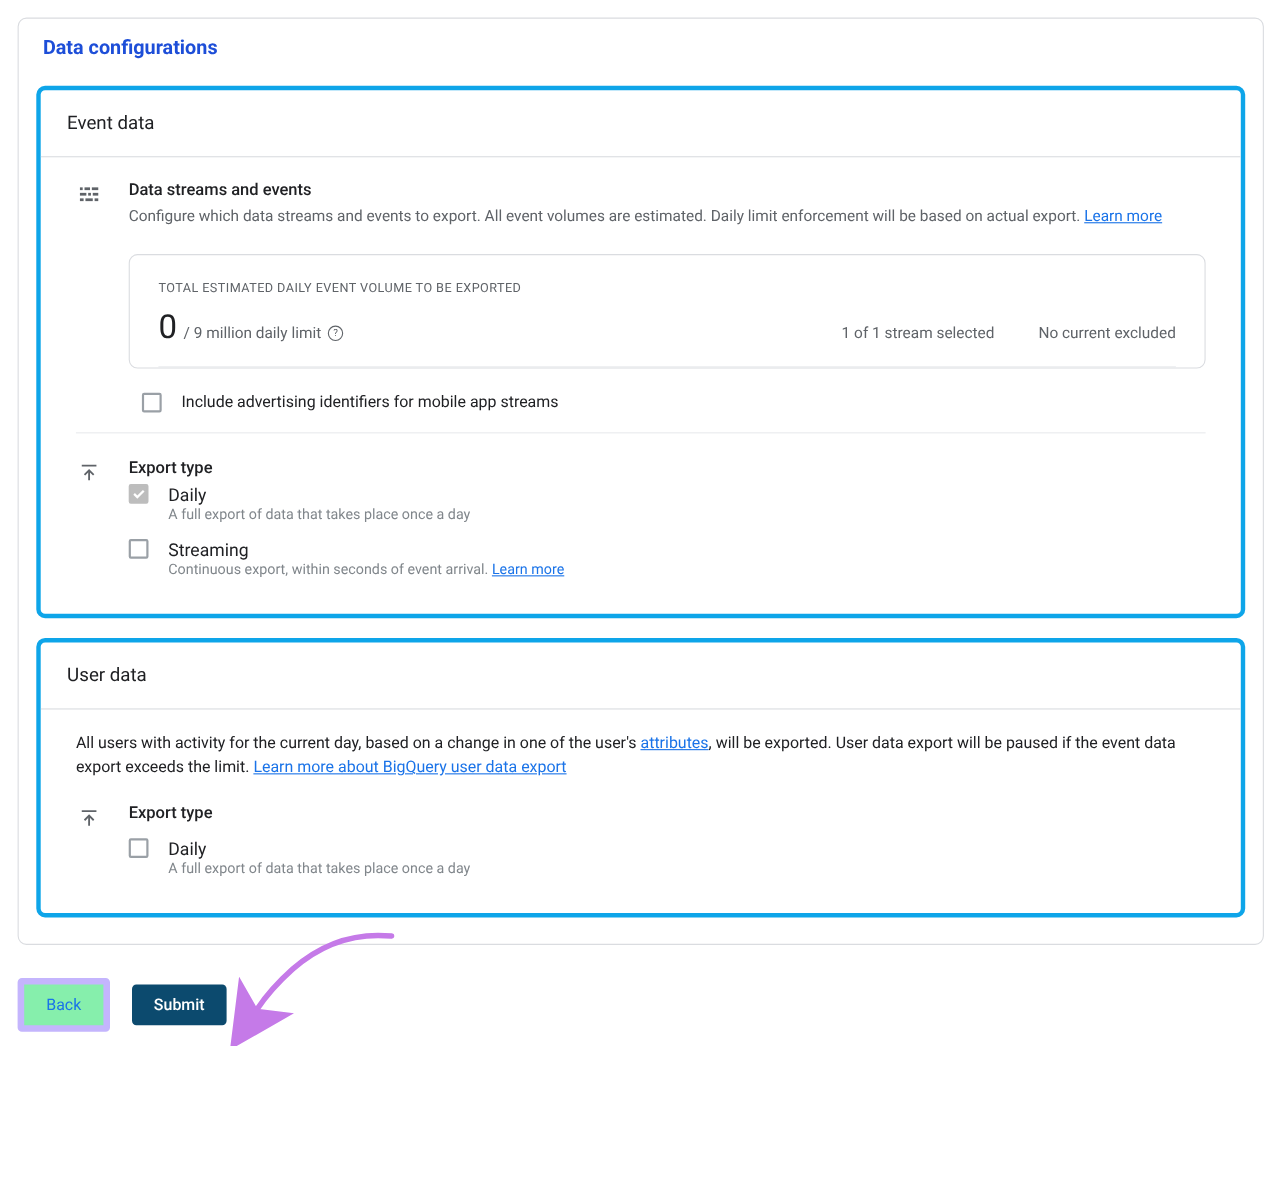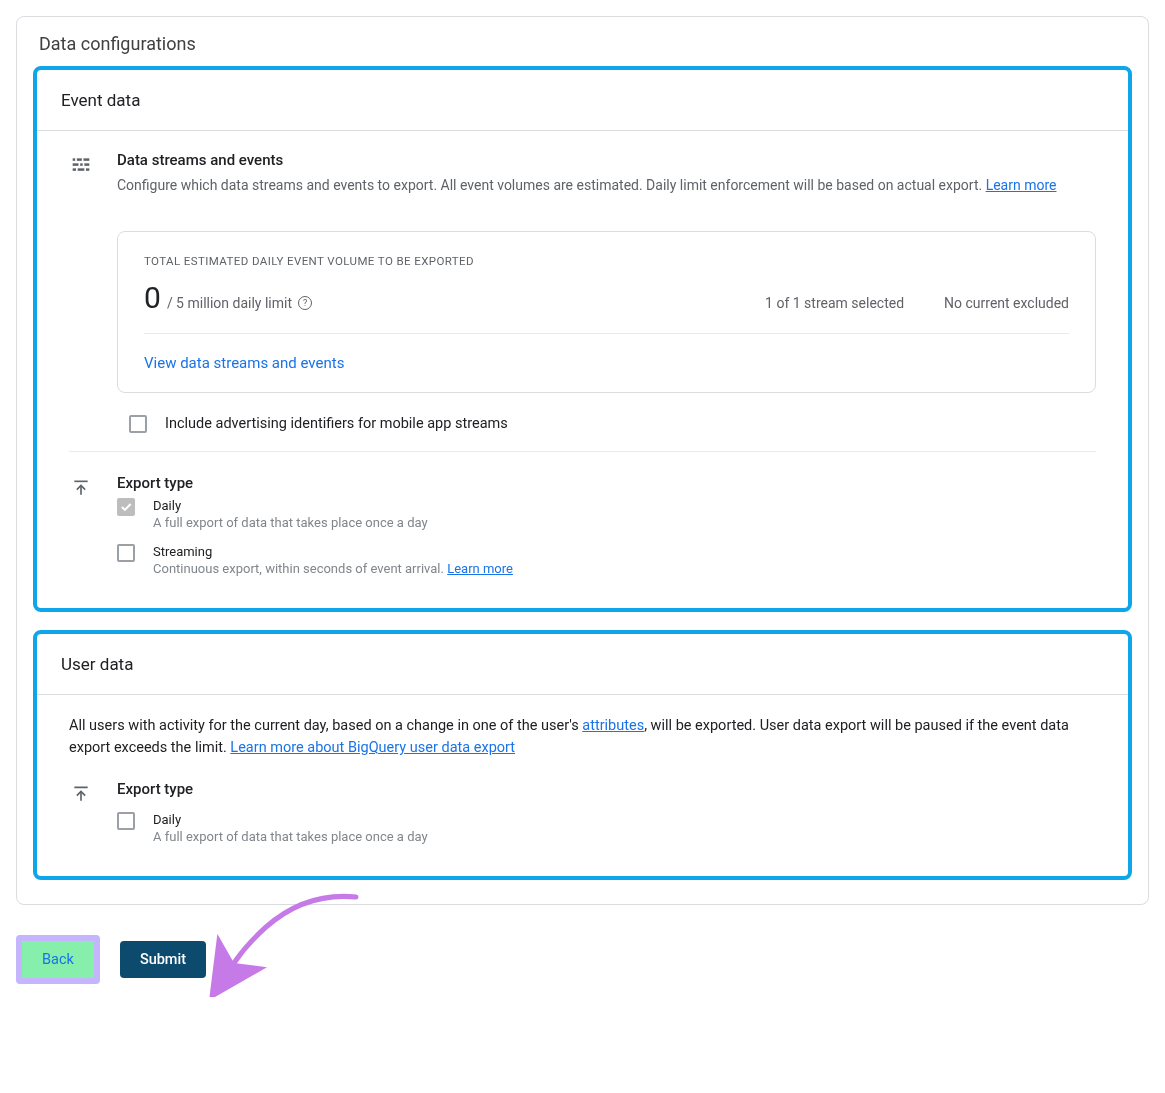--- a/index.html
+++ b/index.html
@@ -11,23 +11,23 @@
       color: #202124;
       width: 1165px;
     }
     .outer-card {
       border: 1px solid #dadce0;
       border-radius: 8px;
       padding: 16px 16px 6px 16px;
     }
     .page-title {
       font-size: 18px;
-      font-weight: 400;
-      color: #404040;
-      margin: 0 0 12px 6px;
+      font-weight: 700;
+      color: #1d4ed8;
+      margin: 0 0 24px 6px;
     }
     .card {
       border: 4px solid #0ea5e9;
       border-radius: 8px;
       margin-bottom: 18px;
       overflow: hidden;
     }
     .card-header {
       padding: 20px 24px;
       font-size: 17px;
@@ -68,21 +68,21 @@
       line-height: 1.55;
     }
     .link {
       color: #1a73e8;
       text-decoration: underline;
       cursor: pointer;
     }
     .stats-box {
       border: 1px solid #dadce0;
       border-radius: 8px;
-      margin-top: 34px;
+      margin-top: 22px;
       padding: 0;
     }
     .stats-top {
       padding: 22px 26px 18px 26px;
     }
     .stats-label {
       font-size: 11.5px;
       letter-spacing: 0.4px;
       color: #5f6368;
       text-transform: uppercase;
@@ -182,21 +182,21 @@
     .export-option {
       display: flex;
       align-items: flex-start;
       margin-bottom: 14px;
     }
     .export-text {
       display: flex;
       flex-direction: column;
     }
     .export-name {
-      font-size: 13px;
+      font-size: 16px;
       color: #202124;
       margin-bottom: 2px;
     }
     .export-sub {
       font-size: 13px;
       color: #80868b;
     }
     .export-sub .link { font-size: 13px; }
     .userdata-desc {
       color: #202124;
@@ -268,33 +268,30 @@
           <div class="section-desc">
             <span>Configure which data streams and events to export. All event volumes are estimated. Daily limit enforcement will be based on actual export. </span><a class="link">Learn more</a>
           </div>
 
           <div class="stats-box">
             <div class="stats-top">
               <div class="stats-label">TOTAL ESTIMATED DAILY EVENT VOLUME TO BE EXPORTED</div>
               <div class="stats-row">
                 <div class="stats-left">
                   <span class="big-zero">0</span>
-                  <span class="limit-text">/ 5 million daily limit</span>
+                  <span class="limit-text">/ 9 million daily limit</span>
                   <span class="info-icon">?</span>
                 </div>
                 <div class="stats-right">
                   <span>1 of 1 stream selected</span>
                   <span>No current excluded</span>
                 </div>
               </div>
             </div>
             <div class="stats-divider"></div>
-            <div class="stats-link-row">
-              <span class="view-link">View data streams and events</span>
-            </div>
           </div>
 
           <div class="checkbox-row indented">
             <div class="cb"></div>
             <span class="cb-label">Include advertising identifiers for mobile app streams</span>
           </div>
         </div>
       </div>
 
       <hr class="hr-light">

